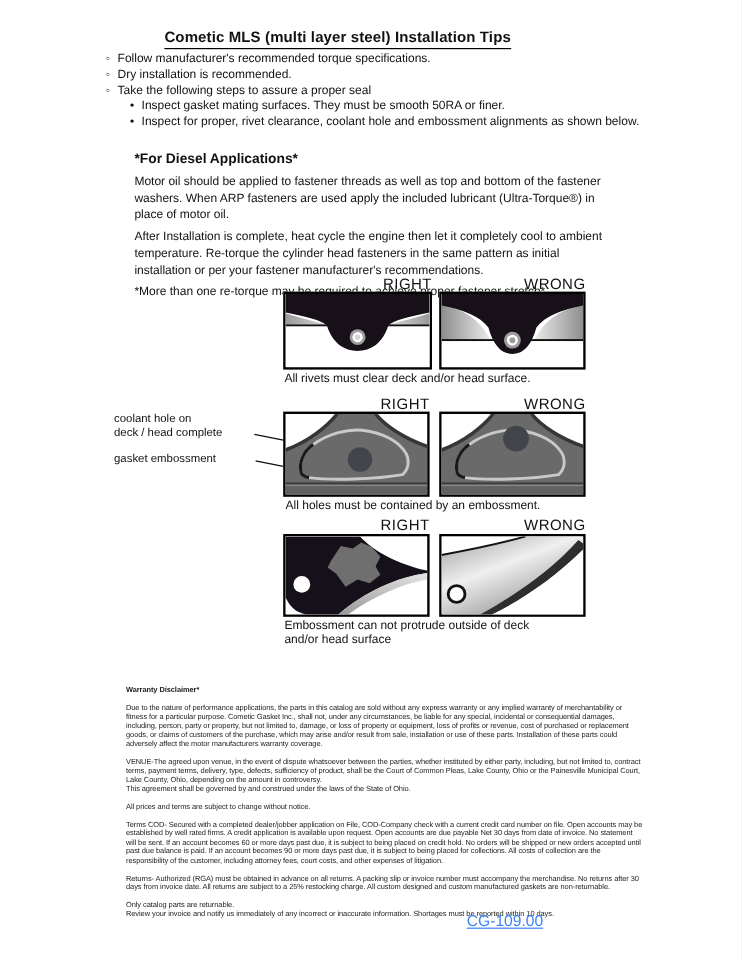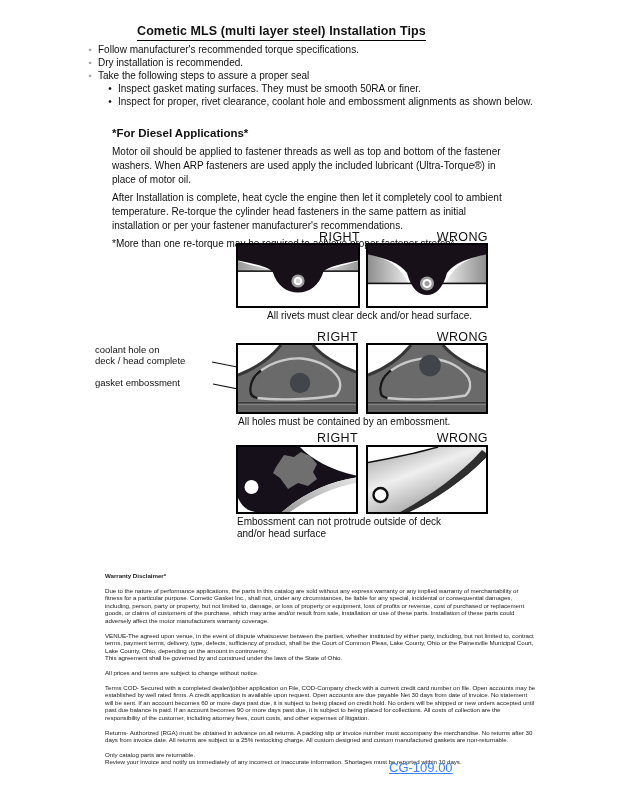--- a/index.html
+++ b/index.html
@@ -114,21 +114,21 @@
       <path d="M0,9 C18,13 31,20 41,38.5 L0,38.5 Z" fill="url(#w3)"></path>
       <path d="M118,9 C100,13 87,20 77,38.5 L118,38.5 Z" fill="url(#w4)"></path>
       <rect x="0" y="37.6" width="118" height="1.6" fill="#101010"></rect>
       <path d="M0,0 H118 V9.5 C99,13.5 86.5,18 79,28 C74.5,44 67.5,50 59,50 C50.5,50 43.5,44 39,28 C31.5,18 19,13.5 0,9.5 Z" fill="#171019"></path>
       <circle cx="59" cy="38.5" r="7" fill="#9c9c9c"></circle>
         <circle cx="59" cy="38.5" r="4.6" fill="#fff"></circle>
         <circle cx="59" cy="38.5" r="2.5" fill="#9c9c9c"></circle>
     </svg>
   </div>
 
-  <div class="abs caption" style="left:237px;top:310px;margin-left:30px;">All rivets must clear deck and/or head surface.</div>
+  <div class="abs caption" style="left:237px;top:310px;">All rivets must clear deck and/or head surface.</div>
 
   <div class="abs rw-label" style="left:236px;top:330px;width:122px;">RIGHT</div>
   <div class="abs rw-label" style="left:366px;top:330px;width:122px;">WRONG</div>
 
   <div class="abs side-label" style="left:95px;top:344px;width:116px;">
     <div>coolant hole on</div>
     <div>deck / head complete</div>
   </div>
   <div class="abs side-label" style="left:95px;top:377px;width:117px;">gasket embossment</div>
 

